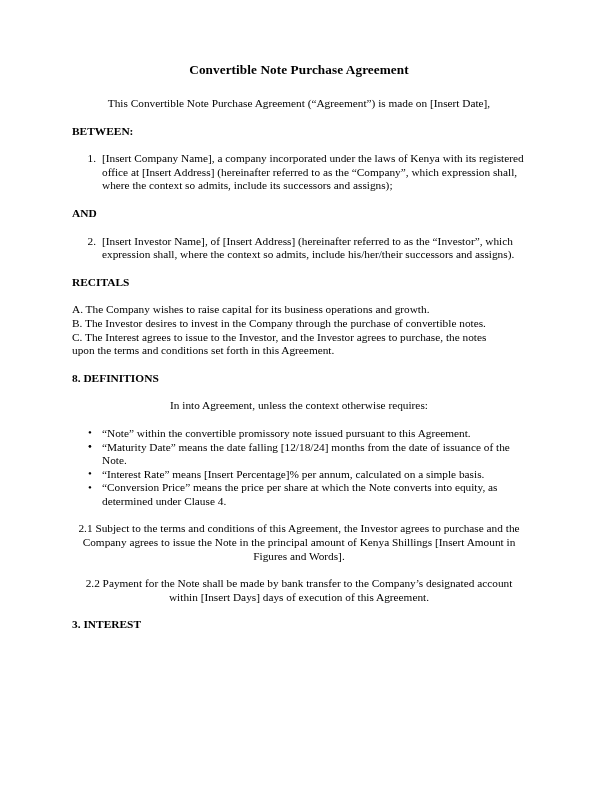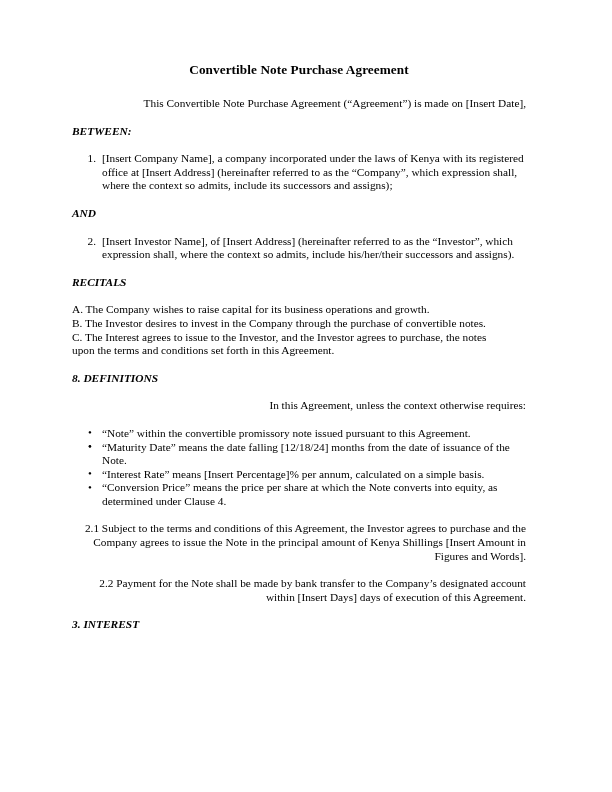--- a/index.html
+++ b/index.html
@@ -26,28 +26,27 @@
     font-size: 13.2px;
     font-weight: bold;
     text-align: center;
     margin: 0 0 19px 0;
     letter-spacing: 0.1px;
   }
   p.para {
     font-size: 11.3px;
     line-height: 13.6px;
     margin: 0 0 14px 0;
-    text-align: right;
+    text-align: center;
   }
   h2.section {
     font-size: 11.4px;
     font-weight: bold;
     margin: 0 0 14px 0;
     line-height: 13.6px;
-    font-style: italic;
   }
   .party-list {
     list-style: none;
     margin: 0 0 14px 0;
     padding: 0;
   }
   .party-list li {
     position: relative;
     font-size: 11.3px;
     line-height: 13.6px;
@@ -115,21 +114,21 @@
   <h2 class="section">RECITALS</h2>
 
   <div class="recital-block">
     <div>A. The Company wishes to raise capital for its business operations and growth.</div>
     <div>B. The Investor desires to invest in the Company through the purchase of convertible notes.</div>
     <div>C. The Interest agrees to issue to the Investor, and the Investor agrees to purchase, the notes upon the terms and conditions set forth in this Agreement.</div>
   </div>
 
   <h2 class="section">8. DEFINITIONS</h2>
 
-  <p class="para">In this Agreement, unless the context otherwise requires:</p>
+  <p class="para">In into Agreement, unless the context otherwise requires:</p>
 
   <ul class="bullet-list">
     <li><span class="dot">•</span><span>“Note” within the convertible promissory note issued pursuant to this Agreement.</span></li>
     <li><span class="dot">•</span></li>
     <li><span class="dot">•</span><span>“Maturity Date” means the date falling [12/18/24] months from the date of issuance of the Note.</span></li>
     <li><span class="dot">•</span><span>“Interest Rate” means [Insert Percentage]% per annum, calculated on a simple basis.</span></li>
     <li><span class="dot">•</span><span>“Conversion Price” means the price per share at which the Note converts into equity, as determined under Clause 4.</span></li>
   </ul>
 
 

